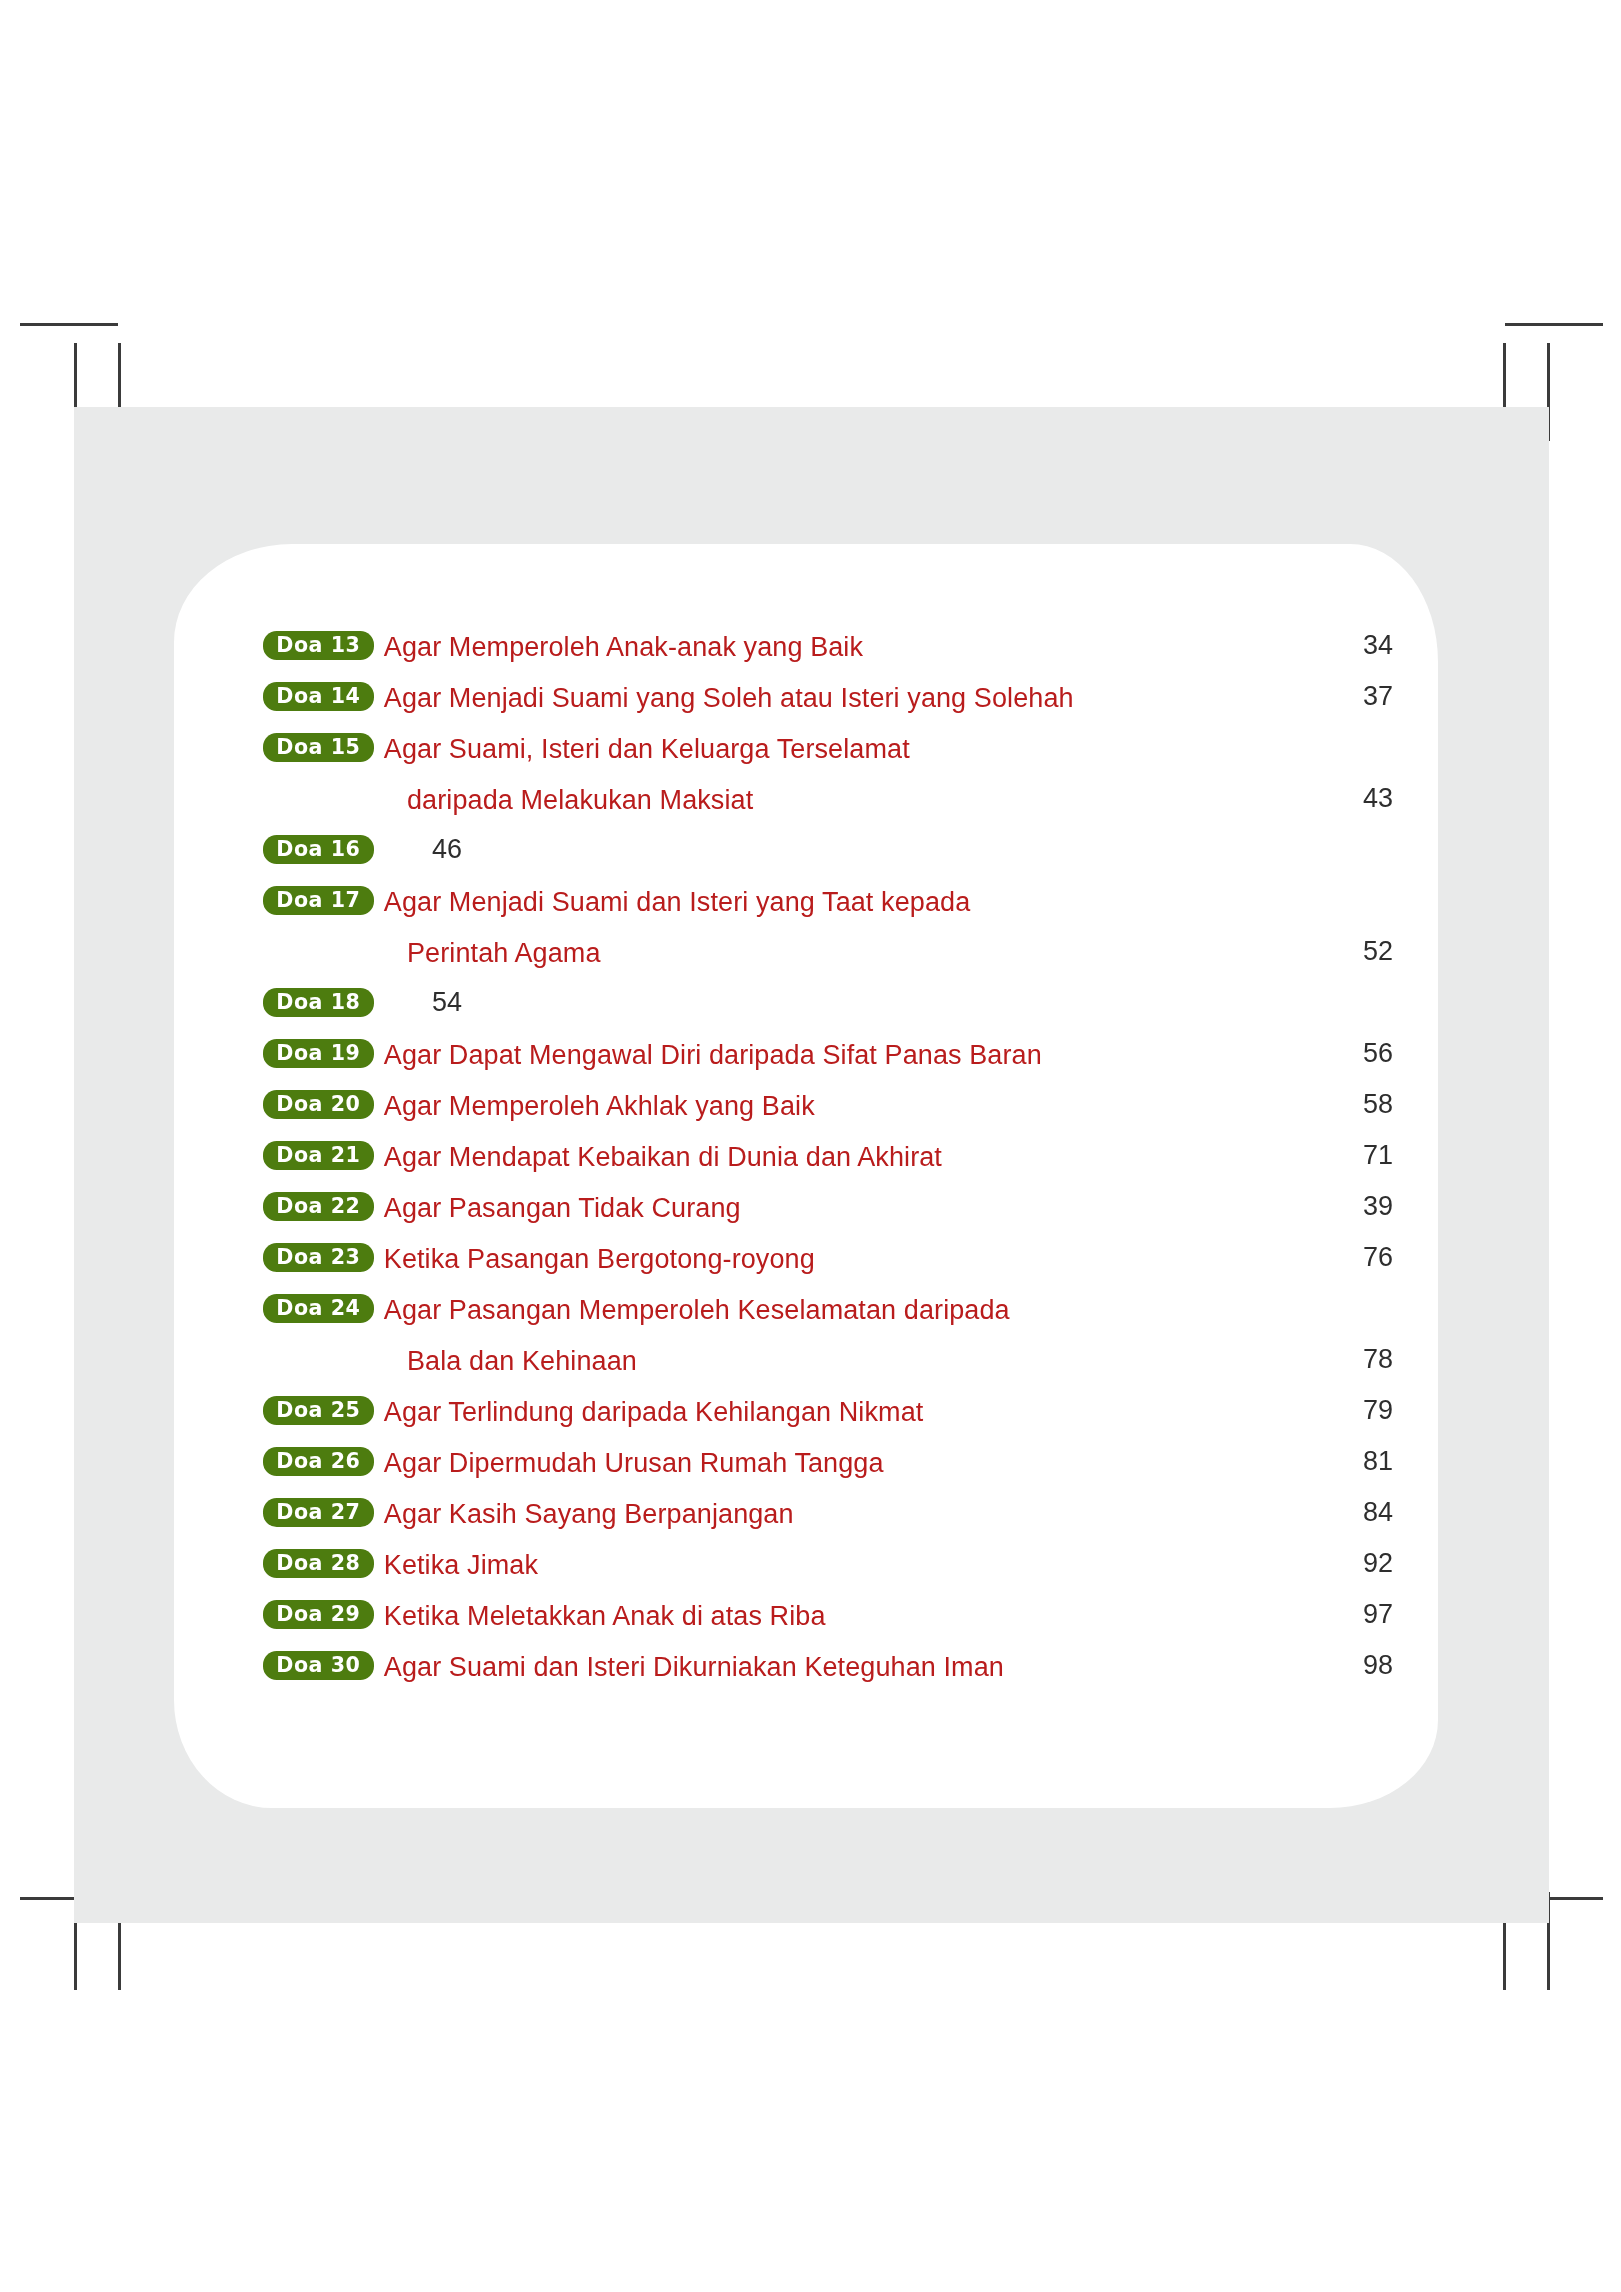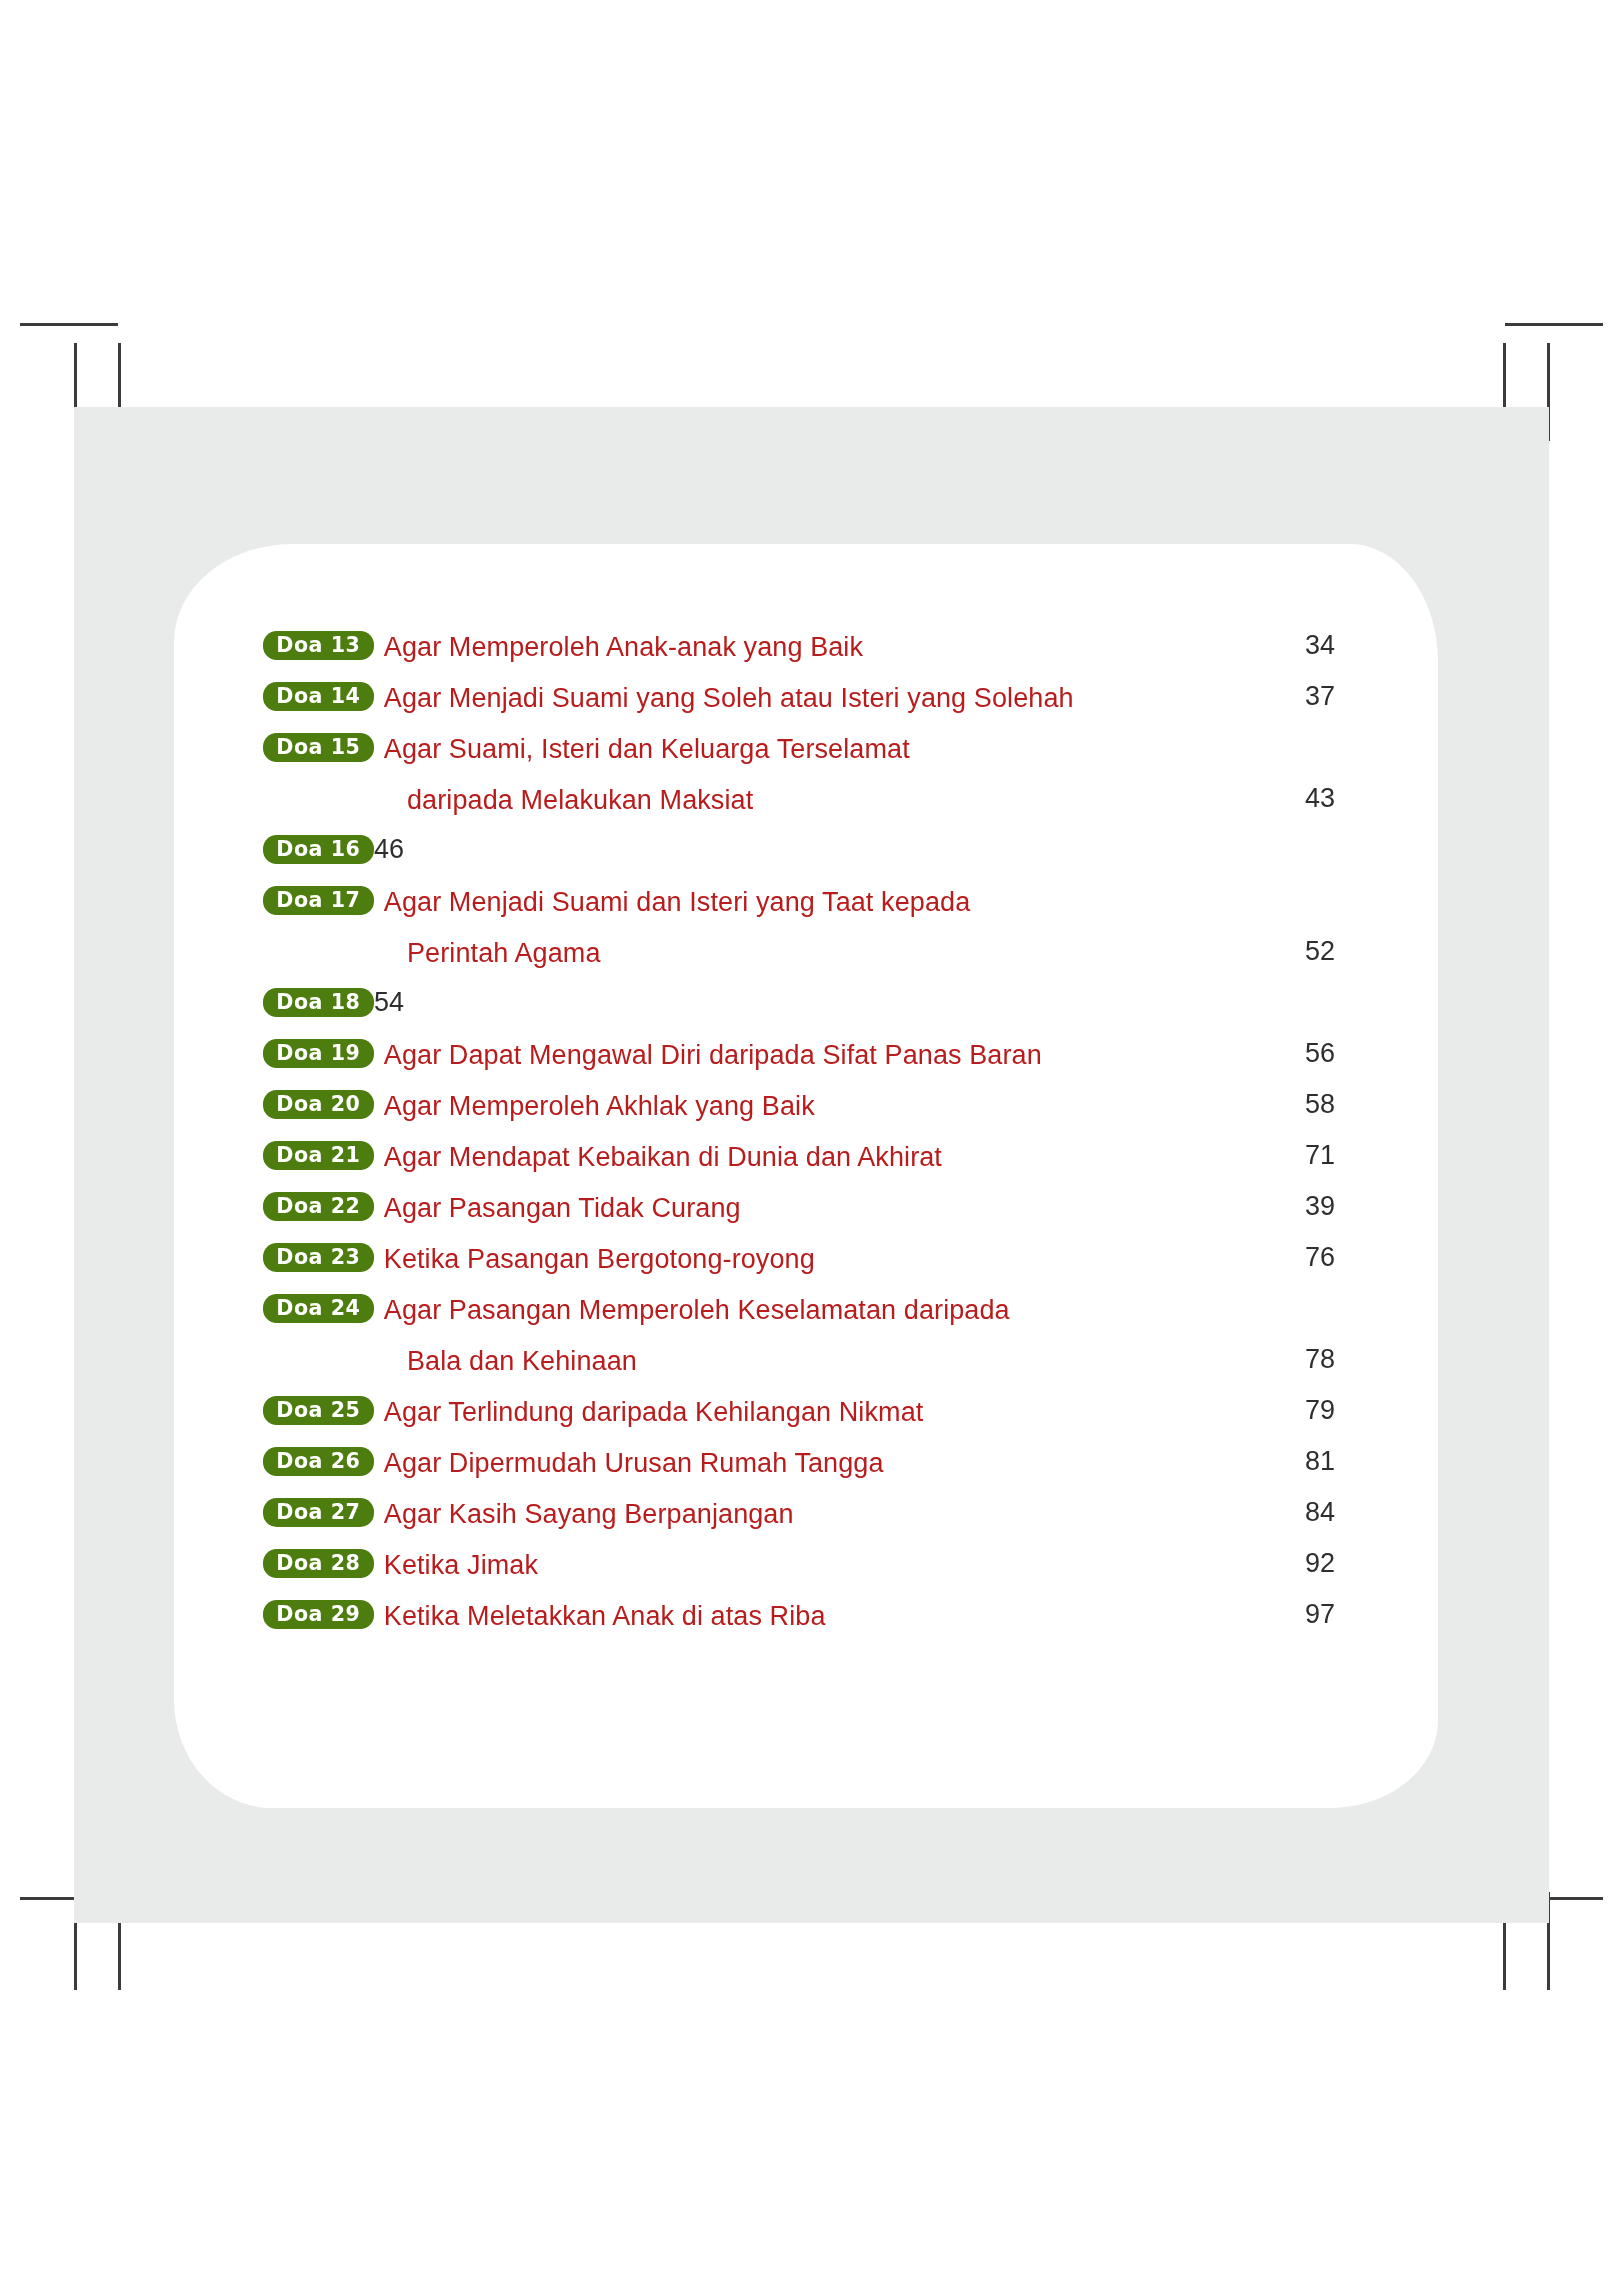--- a/index.html
+++ b/index.html
@@ -84,21 +84,21 @@
     color: #b91c1c;
     line-height: 1.28;
     padding-left: 9.8px;
     padding-top: 2.9px;
     letter-spacing: 0.1px;
   }
 
   .page-cell {
     width: 88px;
     flex: 0 0 88px;
-    text-align: left;
+    text-align: right;
     font-size: 27px;
     color: #2e2e2e;
     padding-top: 2.9px;
   }
 
   .cont-row {
     display: flex;
     align-items: flex-start;
     min-height: 51px;
   }
@@ -256,14 +256,21 @@
       <div class="title-cell">Ketika Jimak</div>
       <div class="page-cell">92</div>
     </div>
     <div class="toc-row">
       <div class="badge-cell">
         <span class="badge">Doa 29</span>
       </div>
       <div class="title-cell">Ketika Meletakkan Anak di atas Riba</div>
       <div class="page-cell">97</div>
     </div>
+    <div class="toc-row">
+      <div class="badge-cell">
+        <span class="badge">Doa 30</span>
+      </div>
+      <div class="title-cell">Agar Suami dan Isteri Dikurniakan Keteguhan Iman</div>
+      <div class="page-cell">98</div>
+    </div>
   </div>
 
 
 </body></html>

